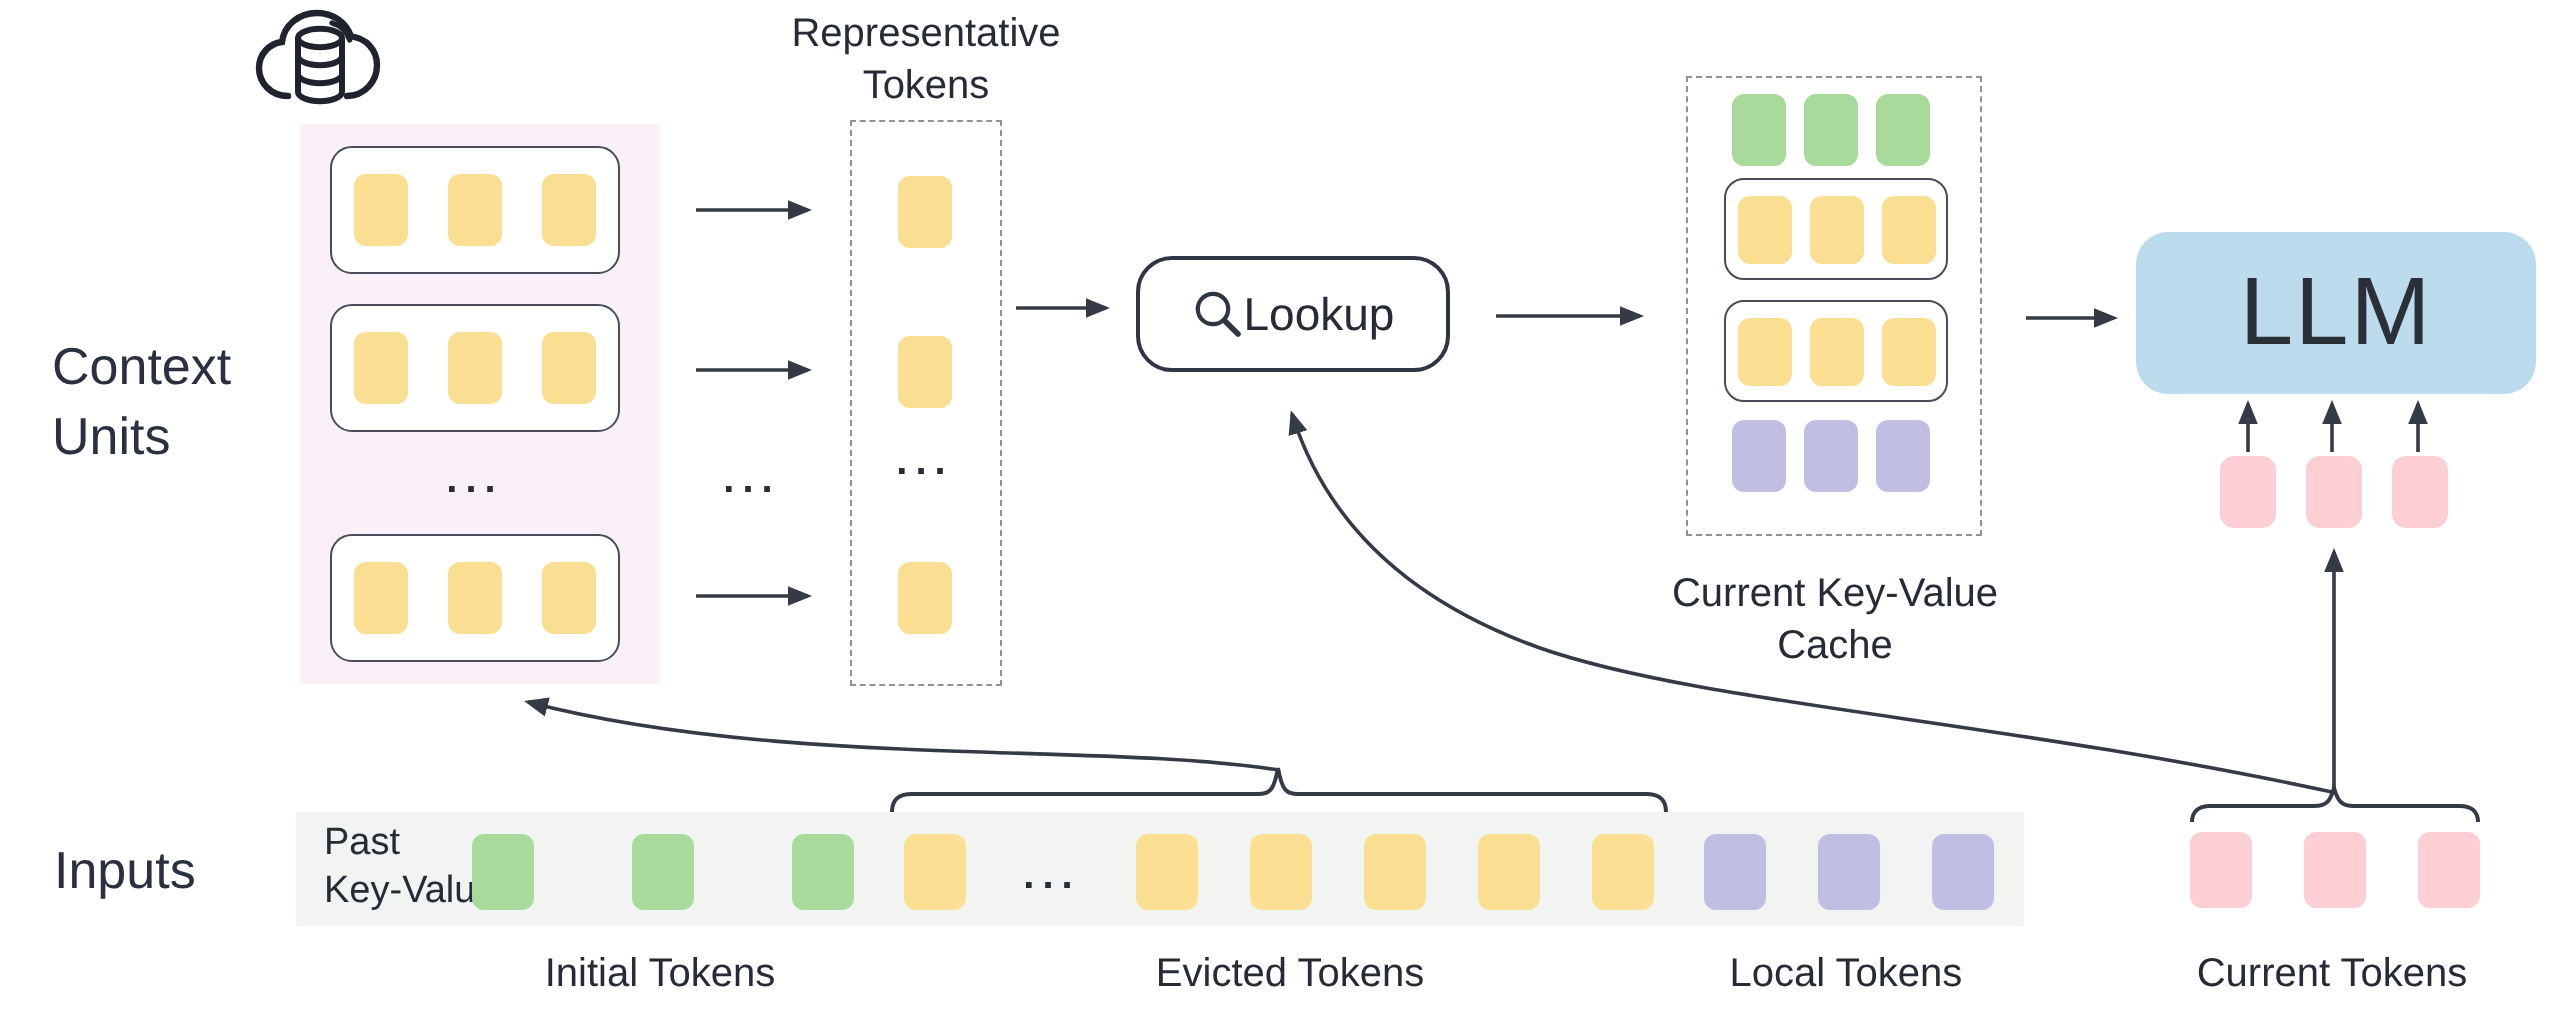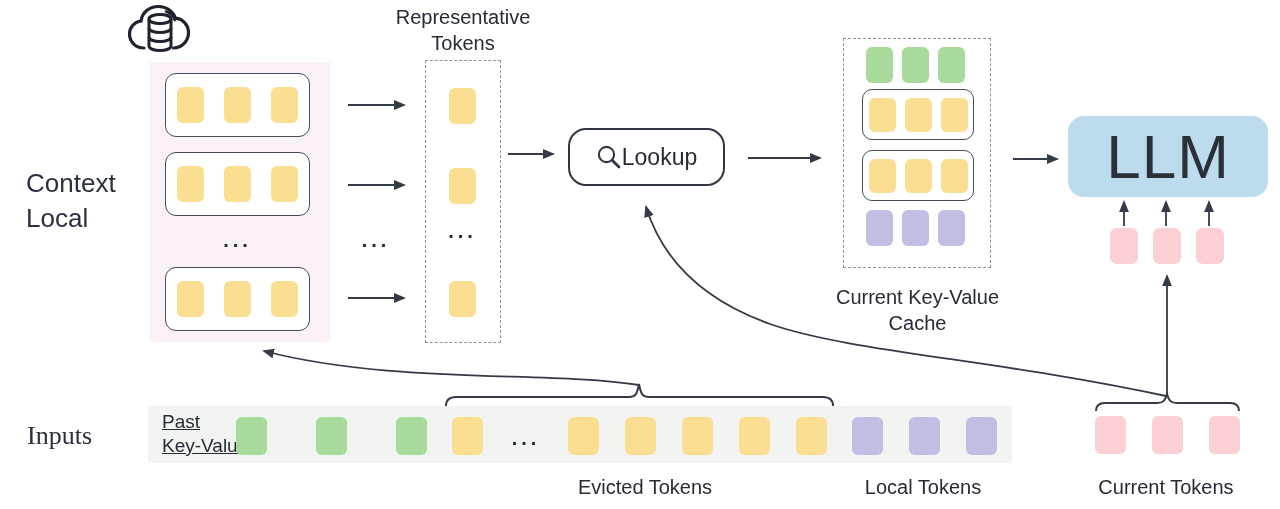--- a/index.html
+++ b/index.html
@@ -39,21 +39,21 @@
     position:absolute;left:18px;width:112px;height:51px;background:#ffffff;
     border:1.4px solid #474d59;border-radius:10px;display:flex;align-items:center;
     justify-content:center;gap:9px;box-sizing:border-box;
   }
   .cache-boxed .token{width:27px;height:34px;}
   
   #llm-box{
     left:1068px;top:116px;width:200px;height:81px;background:#bcdcee;border-radius:16px;
     display:flex;align-items:center;justify-content:center;
   }
-  #llm-box span{font-size:62px;color:#2a2f38;letter-spacing:1px;}
+  #llm-box span{font-size:48px;color:#2a2f38;letter-spacing:1px;}
   .llm-in-token{width:28px;height:36px;border-radius:7px;}
   
   #input-strip{left:148px;top:406px;width:864px;height:57px;background:#f2f4f2;}
   .strip-token{width:31px;height:38px;border-radius:6px;}
   .strip-group{position:absolute;top:417px;display:flex;gap:26px;}
   .pkv{font-size:19px;line-height:24px;color:#262b36;}
   svg{display:block;}
   #overlay{pointer-events:none;}
 </style>
 </head>
@@ -90,21 +90,21 @@
       <path d="M 1166 396 C 1000 360, 850 352, 770 324 C 700 299, 662 258, 646 207" marker-end="url(#arr)"></path>
 
       <path stroke-width="2" d="M 446 406 C 446 400, 449 397, 456 397 L 629 397 C 635 397, 637 395, 639 384 C 641 395, 643 397, 649 397 L 823 397 C 830 397, 833 400, 833 406"></path>
 
       <path stroke-width="2" d="M 1096 411 C 1096 406, 1099 403, 1105 403 L 1157 403 C 1163 403, 1165 401, 1167 394 C 1169 401, 1171 403, 1177 403 L 1230 403 C 1236 403, 1239 406, 1239 411"></path>
     </g>
   </svg>
 
   <div class="abs side-label" style="left:26px;top:166px;">
     <div>Context</div>
-    <div>Local</div>
+    <div>Units</div>
   </div>
 
   <svg class="abs" style="left:126px;top:2px;" width="68" height="56" viewBox="0 0 68 56">
     <path d="M 18 46 C 9.5 46 3.5 39.5 3.5 32 C 3.5 25.2 8.5 19.8 15 19 C 16 10.5 23.5 4.5 32.5 4.5 C 40.5 4.5 47 9.2 49.5 16.2 C 57 17 62.5 23 62.5 30.5 C 62.5 39 56 46 47.5 46" fill="none" stroke="#1e232e" stroke-width="3.2" stroke-linecap="round"></path>
     <path d="M 40 9.5 C 44.5 10.8 47.5 14 48.8 18" fill="none" stroke="#1e232e" stroke-width="2.6" stroke-linecap="round"></path>
     <g>
       <path d="M 23 17 L 23 45 L 45 45 L 45 17 Z" fill="#ffffff" stroke="none"></path>
       <ellipse cx="34" cy="17" rx="11" ry="4.6" fill="#ffffff" stroke="#1e232e" stroke-width="3"></ellipse>
       <path d="M 23 17 L 23 44 M 45 17 L 45 44" stroke="#1e232e" stroke-width="3" fill="none"></path>
       <path d="M 23 26 A 11 4.6 0 0 0 45 26" stroke="#1e232e" stroke-width="3" fill="none"></path>
@@ -188,23 +188,23 @@
 
   <div class="abs" id="llm-box">
     <span>LLM</span>
   </div>
   <div class="abs trow" style="left:1110px;top:228px;gap:15px;">
     <div class="llm-in-token" style="background:#FBCFD3;"></div>
     <div class="llm-in-token" style="background:#FBCFD3;"></div>
     <div class="llm-in-token" style="background:#FBCFD3;"></div>
   </div>
 
-  <div class="abs side-label" style="left:27px;top:418px;font-family:Liberation Serif, serif;">Inputs</div>
+  <div class="abs side-label" style="left:27px;top:418px;">Inputs</div>
   <div class="abs" id="input-strip"></div>
-  <div class="abs pkv" style="left:162px;top:410px;text-decoration:underline;">
+  <div class="abs pkv" style="left:162px;top:410px;">
     <div>Past</div>
     <div>Key-Value</div>
   </div>
 
   <div class="strip-group" style="left:236px;gap:49px;">
       <div class="token strip-token" style="background: rgb(168, 218, 155);"></div>
       <div class="token strip-token" style="background: rgb(168, 218, 155);"></div>
       <div class="token strip-token" style="background: rgb(168, 218, 155);"></div>
     </div>
   <div class="strip-group" style="left:452px;">
@@ -222,17 +222,18 @@
       <div class="token strip-token" style="background: rgb(193, 190, 227);"></div>
       <div class="token strip-token" style="background: rgb(193, 190, 227);"></div>
       <div class="token strip-token" style="background: rgb(193, 190, 227);"></div>
     </div>
   <div class="strip-group" style="left:1095px;top:416px;">
       <div class="token strip-token" style="background: rgb(251, 207, 211);"></div>
       <div class="token strip-token" style="background: rgb(251, 207, 211);"></div>
       <div class="token strip-token" style="background: rgb(251, 207, 211);"></div>
     </div>
 
+  <div class="abs sec-label center" style="left:230px;top:474px;width:200px;">Initial Tokens</div>
   <div class="abs sec-label center" style="left:545px;top:474px;width:200px;">Evicted Tokens</div>
   <div class="abs sec-label center" style="left:1066px;top:474px;width:200px;">Current Tokens</div>
   <div class="abs sec-label center" style="left:823px;top:474px;width:200px;">Local Tokens</div>
 
 </div>
 
 </body></html>

